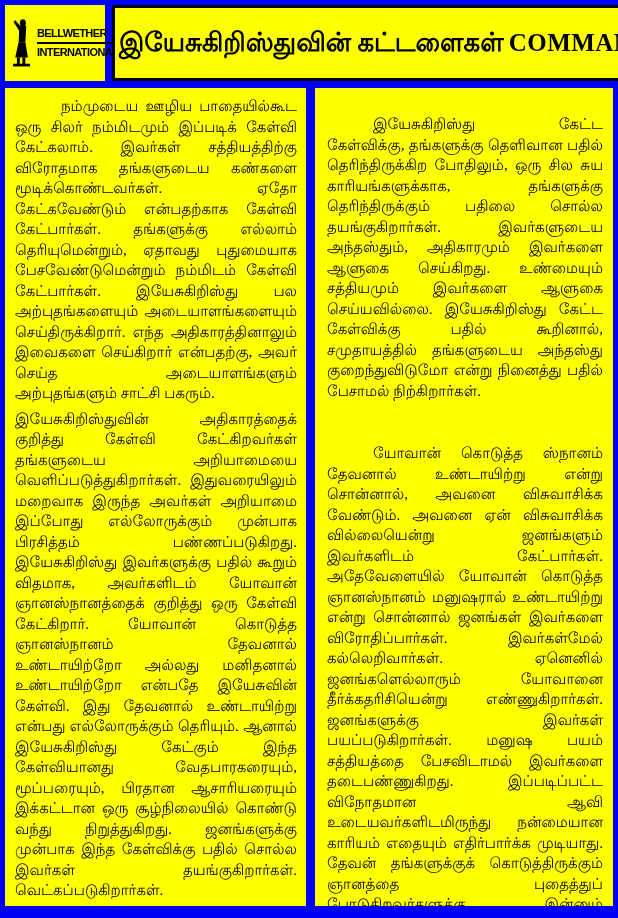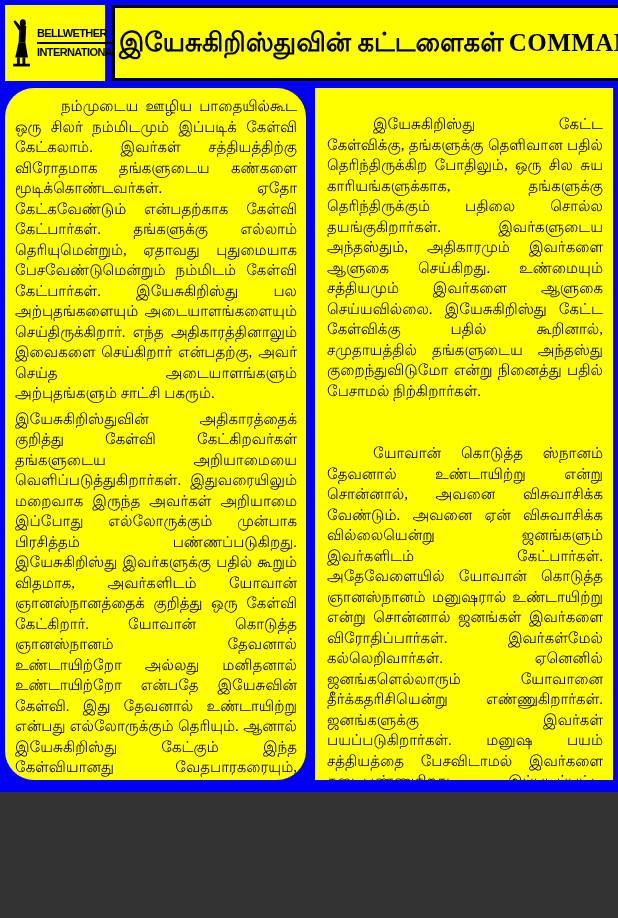--- a/index.html
+++ b/index.html
@@ -1,17 +1,17 @@
 <!DOCTYPE html>
 <html lang="ta" style="--bg: #0000F5; --panel: #FFFF00; --ink: #000000;"><head>
 <meta charset="utf-8">
 <style>
   html,body{margin:0;padding:0;background:#333;}
   .page{
-    width:618px;height:792px;box-sizing:border-box;
+    width:618px;height:918px;box-sizing:border-box;
     background:var(--bg,#0000F5);
     padding:5px 5px 12px 5px;
     display:flex;flex-direction:column;gap:7px;
     font-family:"Liberation Serif", serif;
     color:var(--ink,#000);
   }
   
   .header{display:flex;gap:7px;height:76px;flex:0 0 auto;}
   .panel{background:var(--panel,#FFFF00);box-sizing:border-box;}
   .logo-box{
@@ -39,21 +39,21 @@
   .title-english{
     font-weight:bold;font-size:25px;line-height:1.05;white-space:nowrap;
     font-family:"Liberation Serif", serif;letter-spacing:0.5px;
   }
   
   .body-row{display:flex;gap:9px;flex:1 1 auto;min-height:0;}
   .col{
     box-sizing:border-box;overflow:hidden;
     font-size:15px;line-height:20.5px;text-align:justify;
   }
-  .col-left{width:301px;flex:0 0 auto;padding:8px 9px 6px 10px;border-radius:29px;}
+  .col-left{width:301px;flex:0 0 auto;padding:8px 9px 6px 10px;}
   .col-right{flex:1 1 auto;padding:26px 10px 4px 12px;}
   .col p{margin:0;}
   .col p.indent{text-indent:46px;}
   .col-left p + p{margin-top:5px;}
   .col-right p + p{margin-top:42px;}
 </style>
 </head>
 <body>
 
 <div class="page">

